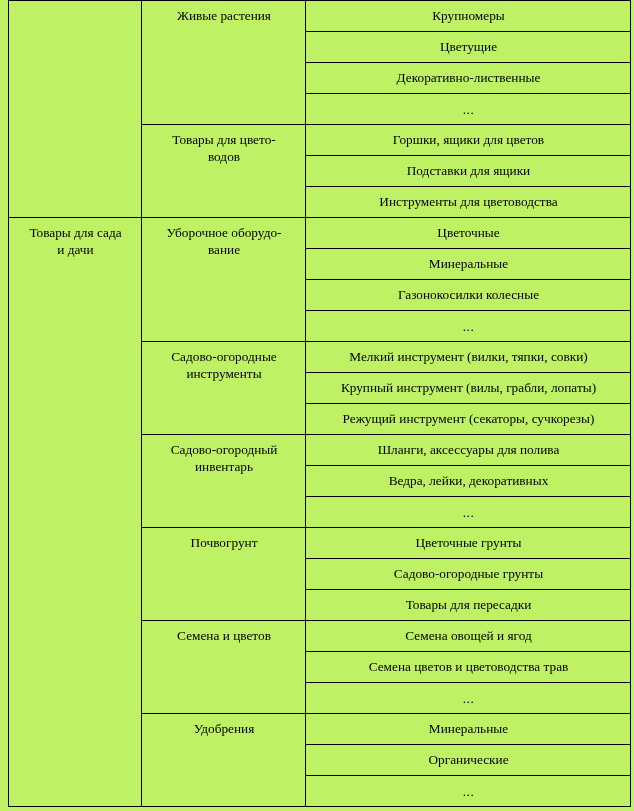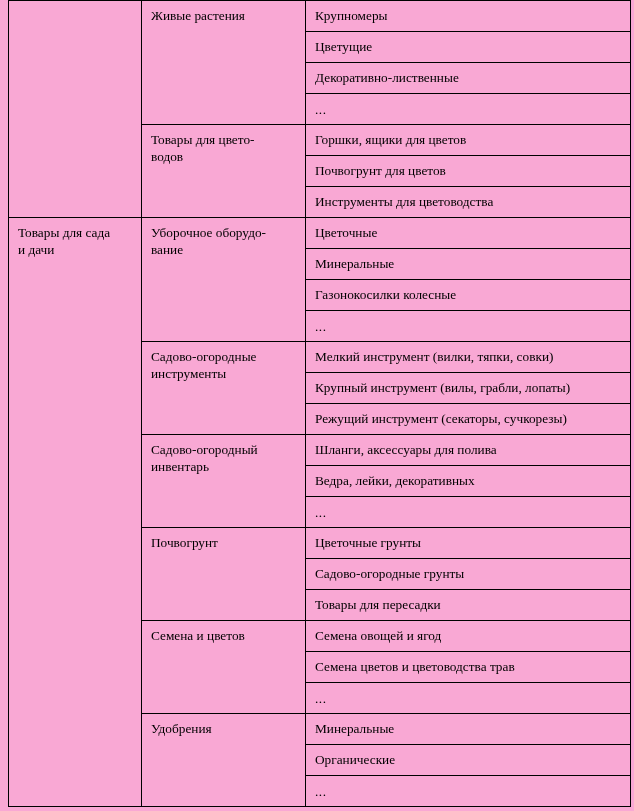--- a/index.html
+++ b/index.html
@@ -11,21 +11,22 @@
     width: 634px;
     height: 811px;
     overflow: hidden;
     font-family: "Liberation Serif", "DejaVu Serif", serif;
     color: #000000;
   }
   .page {
     position: relative;
     width: 634px;
     height: 811px;
-    background: #f9a8d4;
+    background: #bef264;
+    text-align: center;
   }
   table.catalog {
     position: absolute;
     left: 8px;
     top: 0px;
     width: 622px;
     border-collapse: collapse;
     table-layout: fixed;
   }
   table.catalog col.c1 { width: 133px; }
@@ -96,21 +97,21 @@
         <tr>
           <td rowspan="3">
             <span class="cell-pad">Товары для цвето-<br>водов</span>
           </td>
           <td class="c3cell">
             <span class="cell-pad">Горшки, ящики для цветов</span>
           </td>
         </tr>
         <tr>
           <td class="c3cell">
-            <span class="cell-pad">Почвогрунт для цветов</span>
+            <span class="cell-pad">Подставки для ящики</span>
           </td>
         </tr>
         <tr>
           <td class="c3cell">
             <span class="cell-pad">Инструменты для цветоводства</span>
           </td>
         </tr>
         <tr>
           <td class="grp" rowspan="19">
             <span class="cell-pad">Товары для сада<br>и дачи</span>

